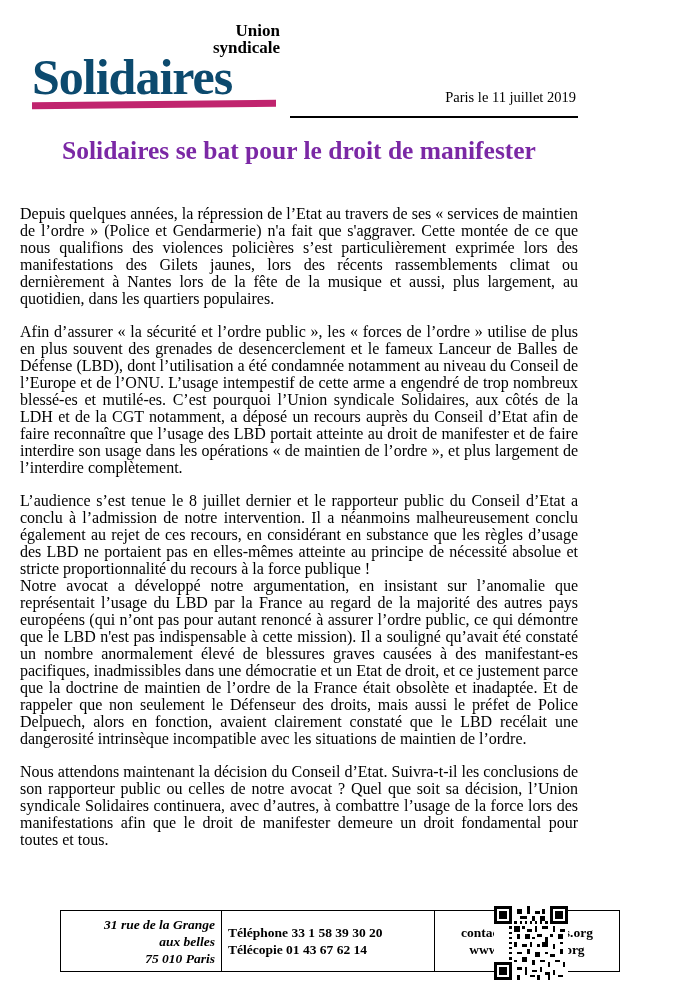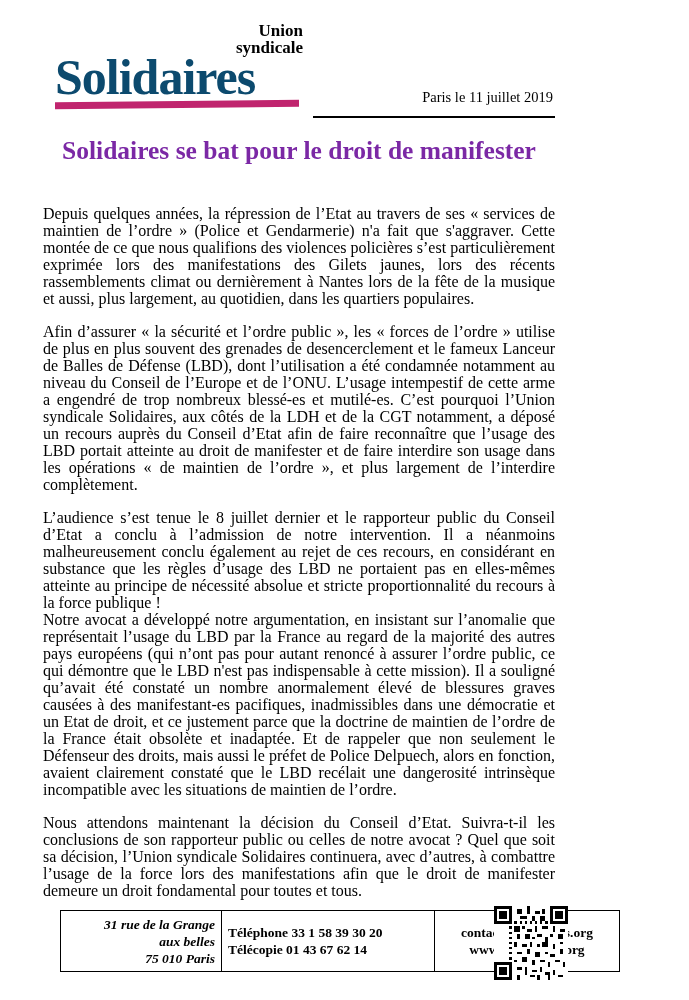--- a/index.html
+++ b/index.html
@@ -12,21 +12,21 @@
     background: #ffffff;
     font-family: "Liberation Serif", serif;
     color: #000000;
     overflow: hidden;
   }
   .page {
     position: relative;
     width: 598px;
     height: 1000px;
     box-sizing: border-box;
-    padding: 0 39px;
+    padding: 0 16px;
   }
 
   
   .header {
     position: relative;
     height: 118px;
   }
   .logo-block {
     position: absolute;
     left: 16px;

